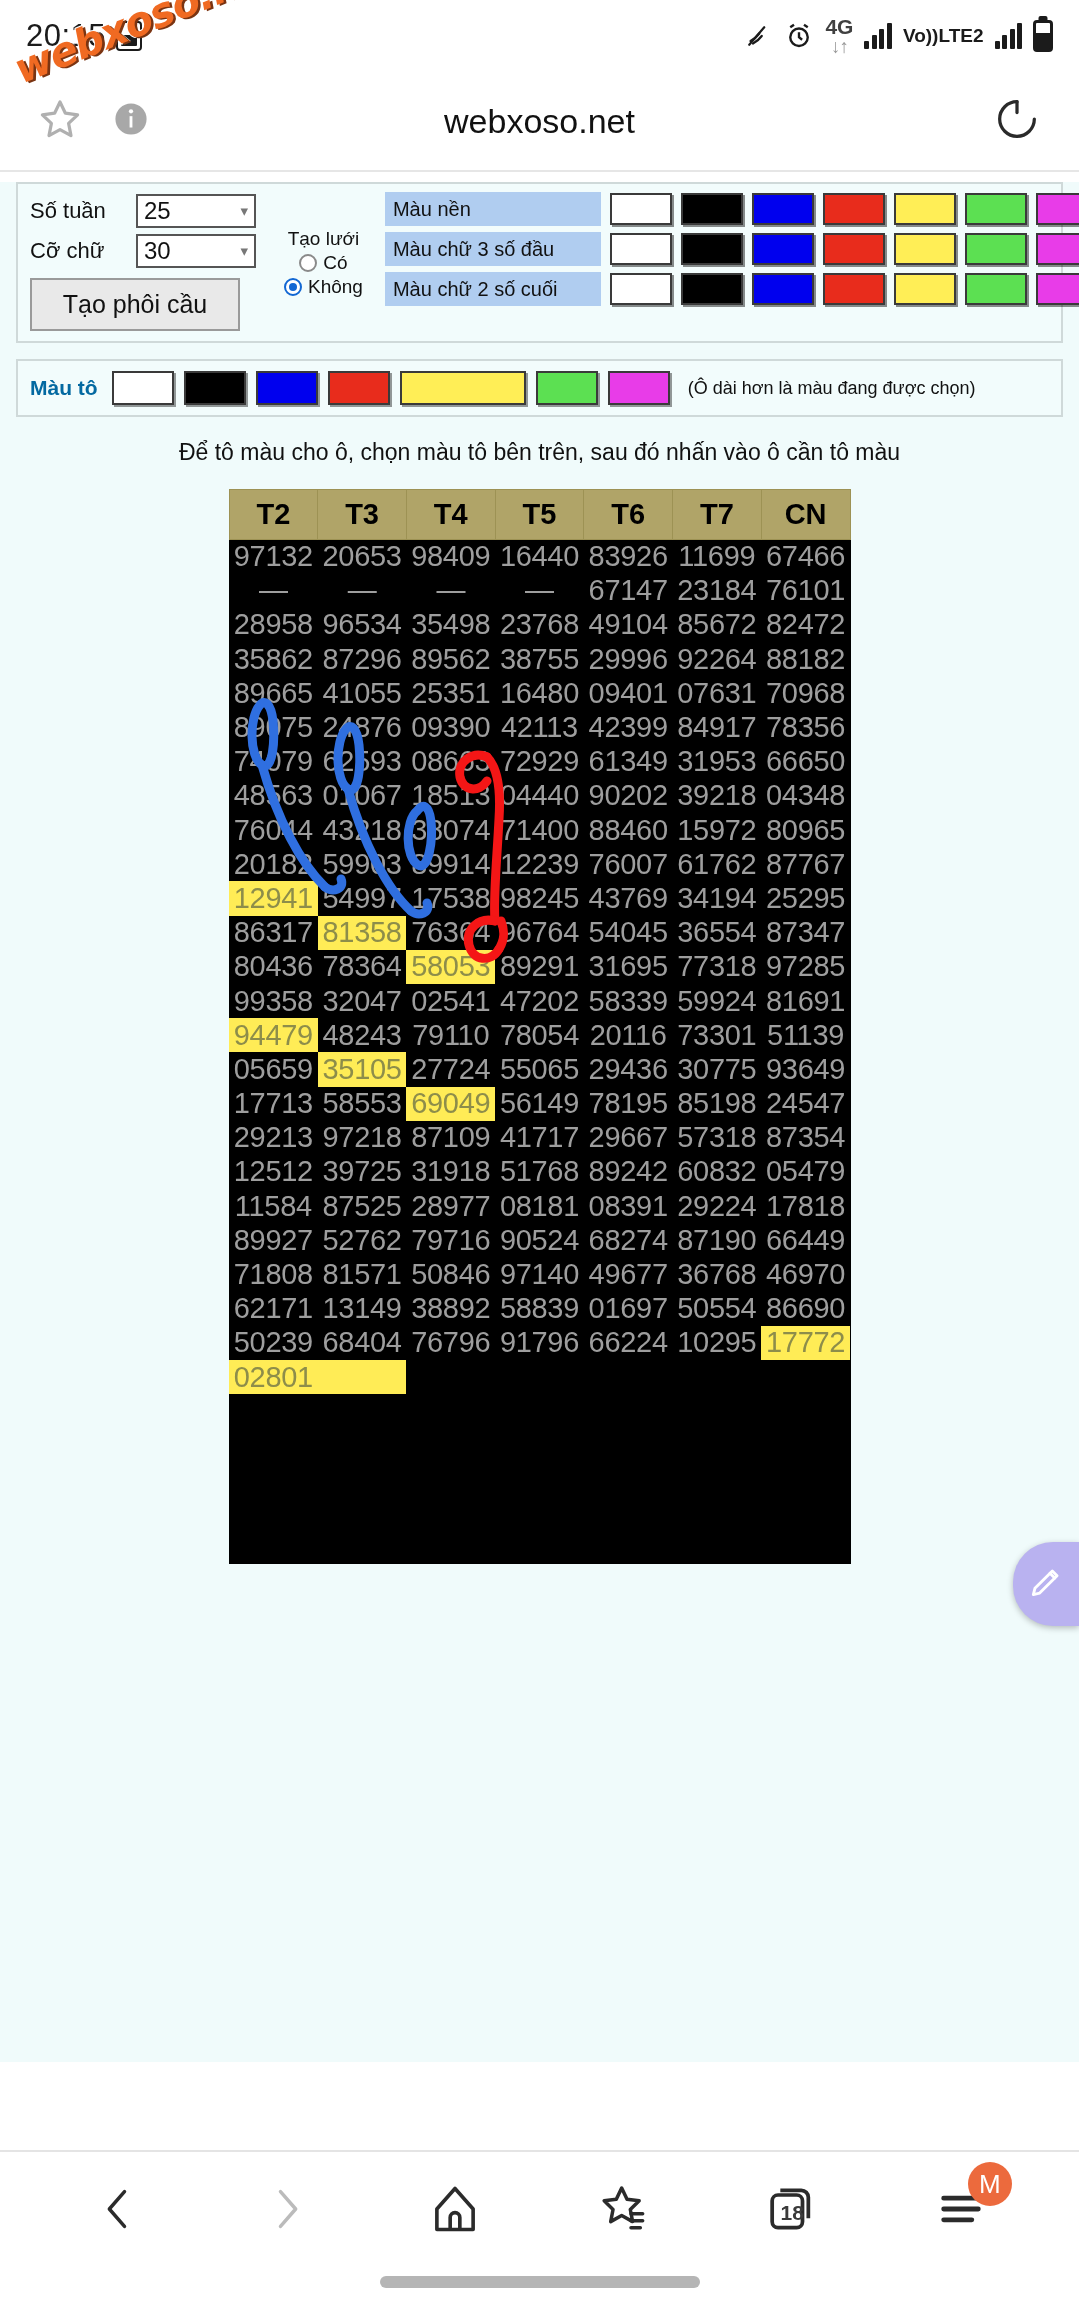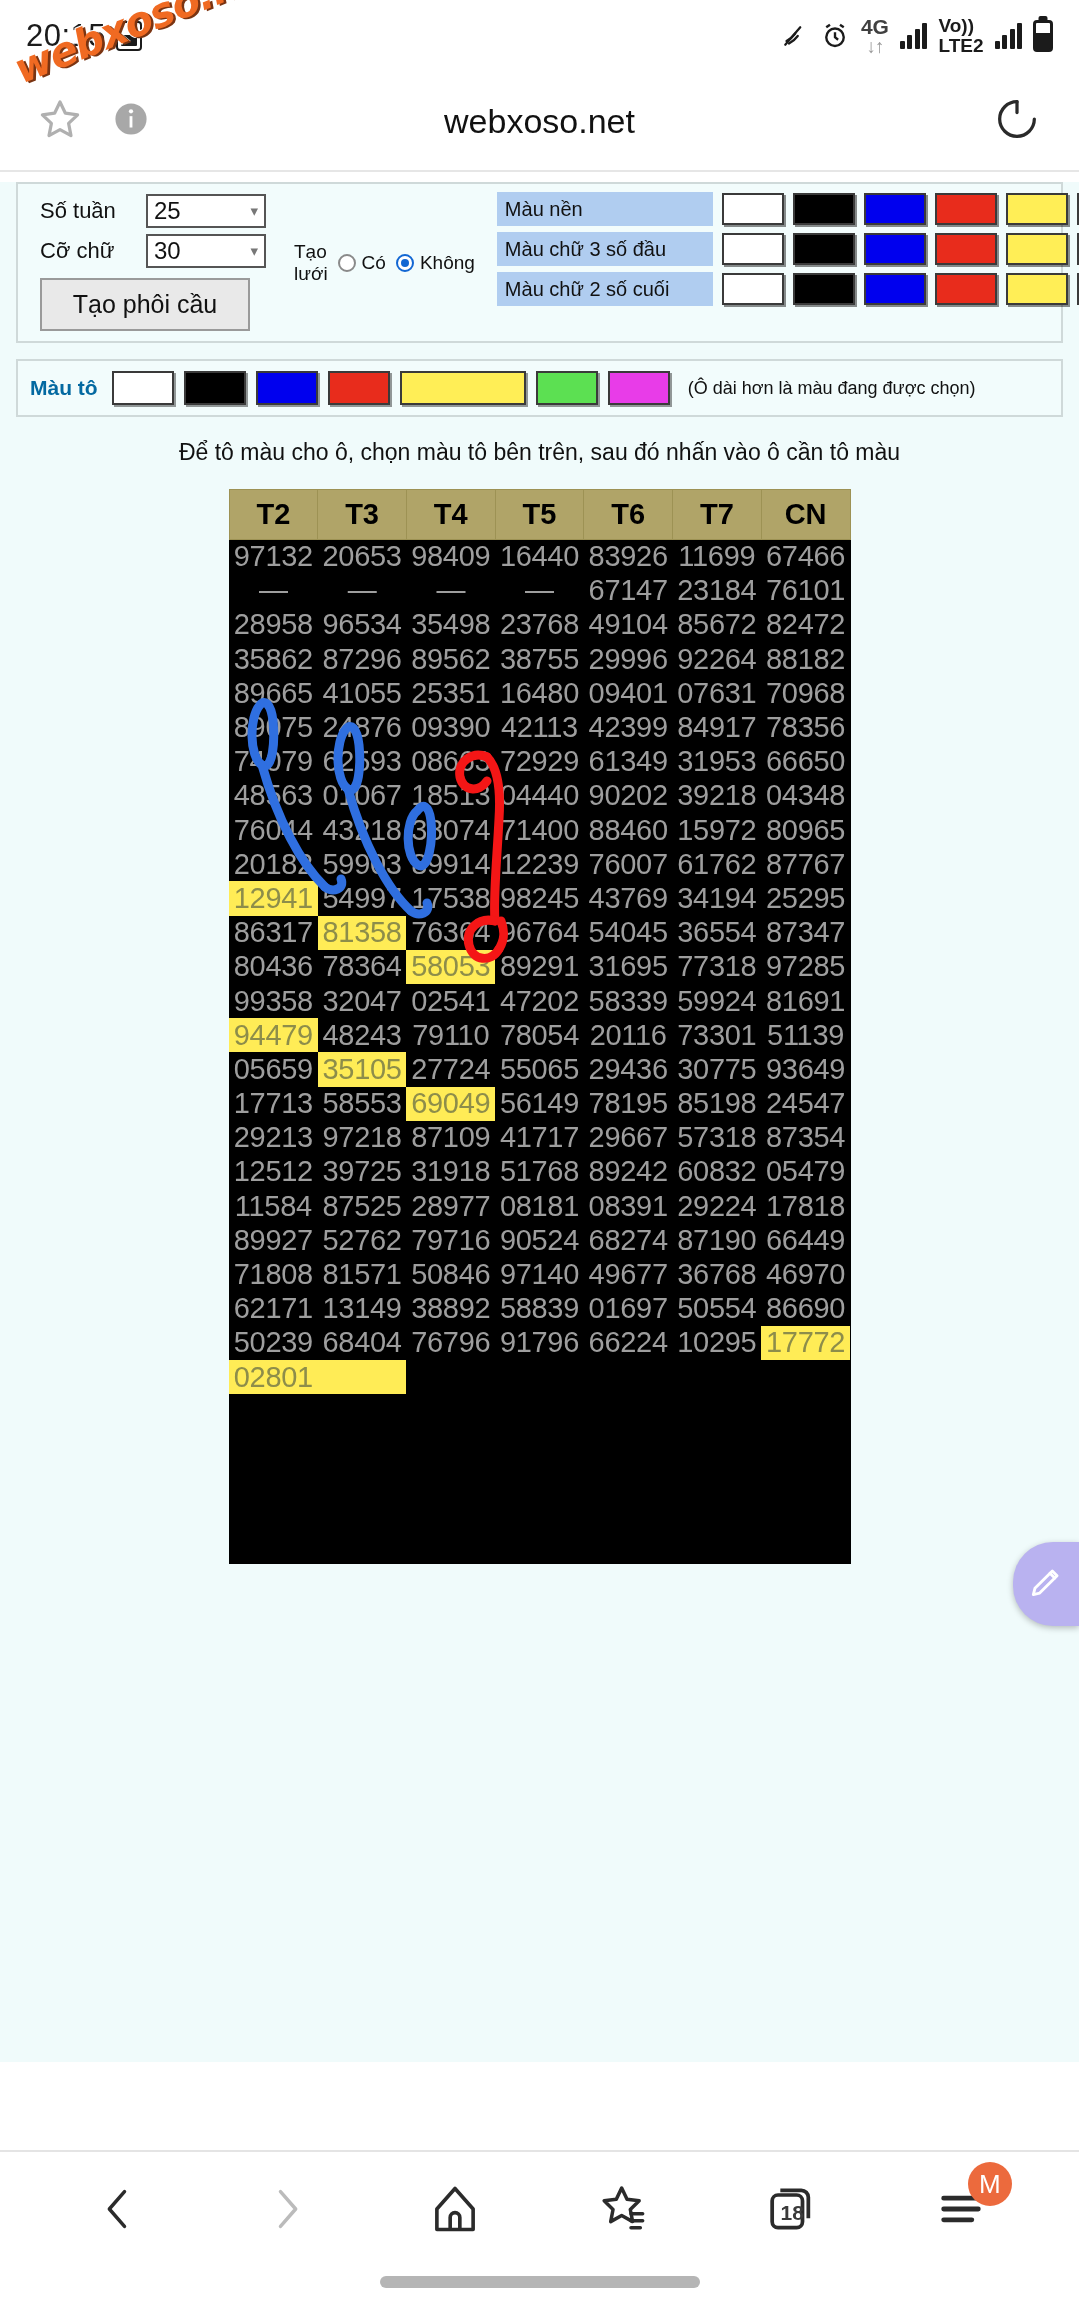--- a/index.html
+++ b/index.html
@@ -31,21 +31,21 @@
     content: ""; position: absolute; left: 3px; right: 3px; bottom: 3px;
     height: 11px; background: #1b1b1b; border-radius: 2px 2px 1px 1px;
   }
   .status-right {
     margin-left: auto; display: flex; align-items: center; gap: 11px;
   }
   .st-ico { color: #1b1b1b; display: flex; align-items: flex-end; }
   .net-wrap { display: flex; flex-direction: column; align-items: center; line-height: 1; }
   .net-top { font-size: 21px; font-weight: 700; color: #404040; }
   .net-bot { font-size: 19px; color: #9a9a9a; letter-spacing: -1px; }
-  .volte { display: flex; flex-direction: column; align-items: flex-start; line-height: 1.05; }
+  .volte { display: flex; align-items: flex-start; line-height: 1.05; }
   .volte div { font-size: 19px; font-weight: 700; color: #1b1b1b; }
   .bars { display: flex; align-items: flex-end; gap: 2.5px; height: 26px; }
   .bars i { width: 5px; background: #1b1b1b; display: block; border-radius: 1px; }
   .bars i:nth-child(1) { height: 8px; }
   .bars i:nth-child(2) { height: 14px; }
   .bars i:nth-child(3) { height: 20px; }
   .bars i:nth-child(4) { height: 26px; }
   .battery {
     width: 20px; height: 32px; border: 3px solid #1b1b1b; border-radius: 4px;
     position: relative; background: linear-gradient(to top,#1b1b1b 62%, #ffffff 62%);
@@ -87,21 +87,21 @@
   .page {
     background: #f0fbfb;
     height: 1880px;
     padding: 0;
   }
   .panel {
     margin: 10px 16px 0 16px;
     border: 2px solid #cfd9d9;
     background: #f2fcfc;
     display: flex;
-    padding: 8px 16px;
+    padding: 8px 6px;
     gap: 6px;
   }
   .panel-left { padding: 2px 6px; display: flex; flex-direction: column; gap: 6px; }
   .field-row { display: flex; align-items: center; gap: 10px; }
   .field-label { font-size: 22px; color: #111; min-width: 96px; }
   .select-box {
     width: 120px; height: 34px; border: 2px solid #555;
     background: #fff; display: flex; align-items: center;
     padding: 0 6px; font-size: 24px; color: #111; position: relative;
   }
@@ -109,22 +109,22 @@
     margin-left: auto; font-size: 15px; color: #777;
   }
   .btn-taophoi {
     margin-top: 4px;
     border: 2px solid #9a9a9a; background: #e9e9e9;
     font-size: 25px; color: #111; padding: 10px 0; text-align: center;
     width: 210px;
   }
   .panel-sep { width: 2px; background: #d4dede; margin: 0 2px; }
 
-  .panel-grid { padding: 2px 6px; display: flex; flex-direction: row;
-                justify-content: center; align-items: center; gap: 10px; }
+  .panel-grid { padding: 2px 6px; display: flex; flex-direction: column;
+                justify-content: center; align-items: center; gap: 2px; }
   .grid-title { font-size: 19px; color: #111; }
   .radio-row { display: flex; align-items: center; gap: 6px; font-size: 19px; color: #111; }
   .radio {
     width: 18px; height: 18px; border: 2px solid #8a8a8a; border-radius: 50%;
     background: #fff; position: relative; flex: none;
   }
   .radio.on { border-color: #1267d3; }
   .radio.on::after {
     content: ""; position: absolute; inset: 3px; border-radius: 50%; background: #1267d3;
   }

